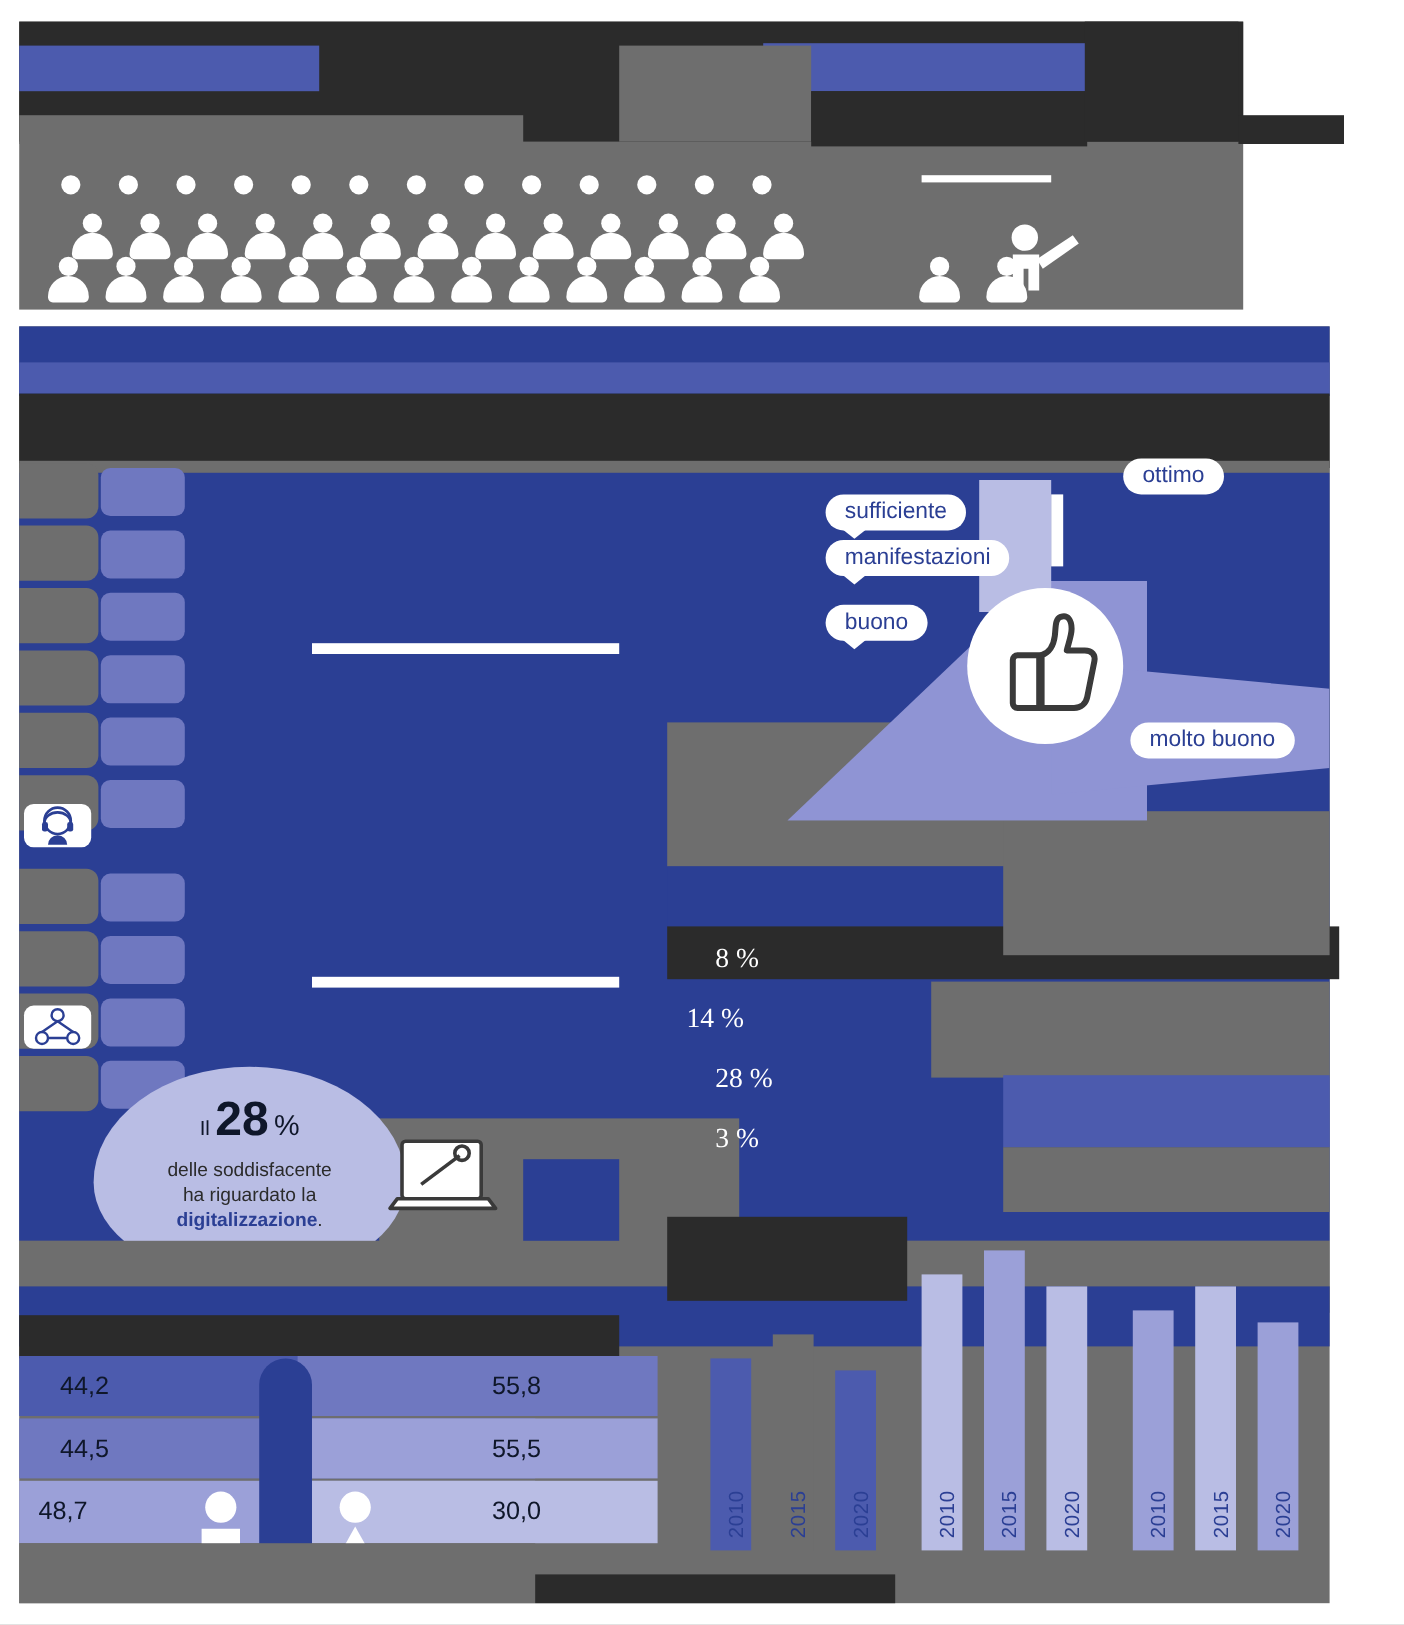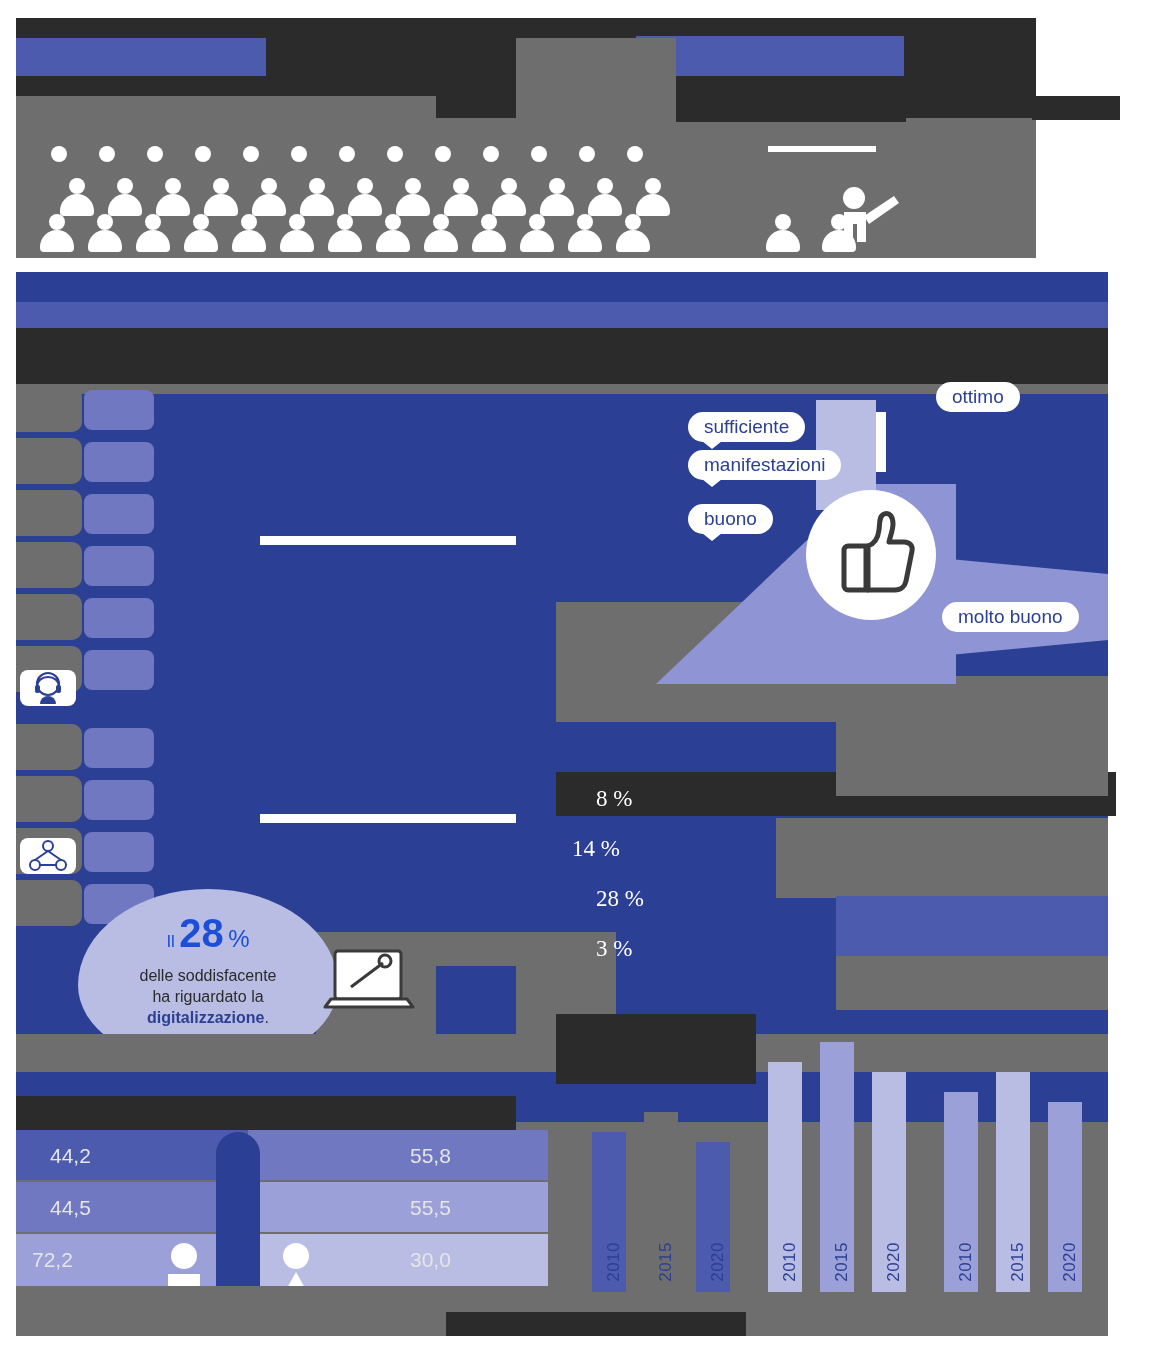--- a/index.html
+++ b/index.html
@@ -61,30 +61,30 @@
   .wedge{position:absolute;}
 
   
   .pct{position:absolute;color:#ffffff;font-family:"Liberation Serif", serif;font-size:23px;}
 
   
   #bubble{
     position:absolute;left:78px;top:889px;width:260px;height:175px;
     background:#b9bde4;border-radius:50% 50% 45% 45%/55% 55% 45% 45%;
   }
-  #bubble .b-big{position:absolute;width:100%;text-align:center;top:22px;color:#1d4ed8;}
+  #bubble .b-big{position:absolute;width:100%;text-align:center;top:22px;color:#0f172a;}
   #bubble .b-big .il{font-size:17px;}
   #bubble .b-big .n{font-size:40px;font-weight:bold;}
   #bubble .b-big .p{font-size:24px;}
   #bubble .b-txt{position:absolute;width:100%;text-align:center;top:76px;color:#2b2b2b;font-size:16px;line-height:21px;}
   #bubble .b-txt b{color:#2b3f94;}
 
   
   .gbar{position:absolute;}
-  .gnum{position:absolute;color:#e5e5e5;font-size:21px;}
+  .gnum{position:absolute;color:#0f172a;font-size:21px;}
 
   
   .yr{
     position:absolute;color:#2b3f94;font-size:17px;
     writing-mode:vertical-rl;transform:rotate(180deg);
     letter-spacing:.5px;
   }
 
   
   .sideicon{position:absolute;width:56px;height:36px;background:#ffffff;border-radius:8px;}
@@ -389,21 +389,21 @@
   <div class="gbar" style="left:232px;top:858px;width:300px;height:50px;background:#6f78c0;"></div>
   <div class="gbar" style="left:0;top:910px;width:430px;height:50px;background:#6f78c0;"></div>
   <div class="gbar" style="left:232px;top:910px;width:300px;height:50px;background:#9ba0d8;"></div>
   <div class="gbar" style="left:0;top:962px;width:430px;height:52px;background:#9ba0d8;"></div>
   <div class="gbar" style="left:232px;top:962px;width:300px;height:52px;background:#b9bde4;"></div>
 
   <div class="gnum" style="left:34px;top:872px;">44,2</div>
   <div class="gnum" style="left:394px;top:872px;">55,8</div>
   <div class="gnum" style="left:34px;top:924px;">44,5</div>
   <div class="gnum" style="left:394px;top:924px;">55,5</div>
-  <div class="gnum" style="left:16px;top:976px;">72,2</div>
+  <div class="gnum" style="left:16px;top:976px;">48,7</div>
   <div class="gnum" style="left:394px;top:976px;">30,0</div>
 
   <svg class="blk" style="left:138px;top:970px;width:60px;height:90px;" viewBox="0 0 60 90">
     <circle cx="30" cy="14" r="13" fill="#fff"></circle>
     <path d="M14 32 h32 v34 h-9 v24 h-14 v-24 h-9 z" fill="#fff"></path>
   </svg>
   <svg class="blk" style="left:250px;top:970px;width:60px;height:90px;" viewBox="0 0 60 90">
     <circle cx="30" cy="14" r="13" fill="#fff"></circle>
     <path d="M30 30 L50 66 H10 z" fill="#fff"></path>
     <rect x="21" y="66" width="7" height="24" fill="#fff"></rect>

